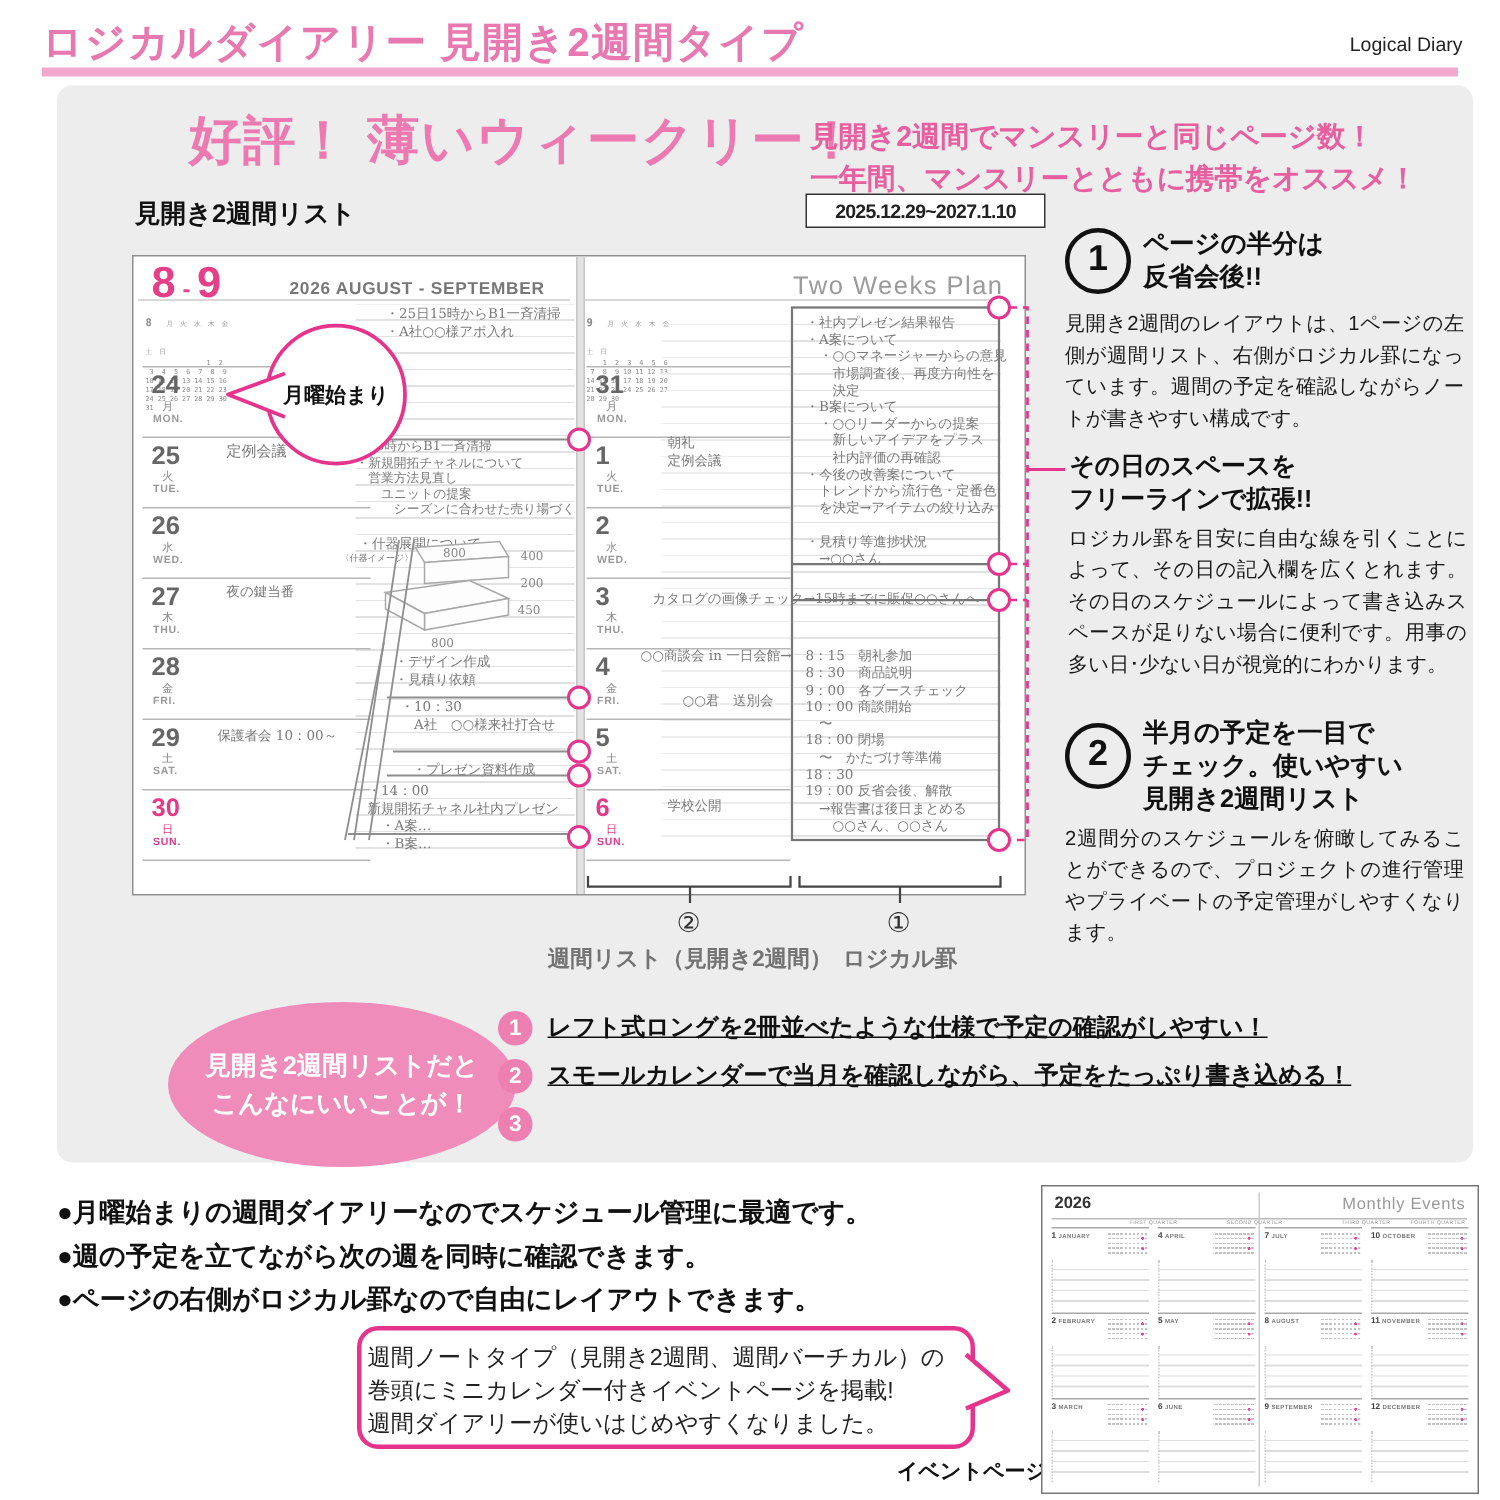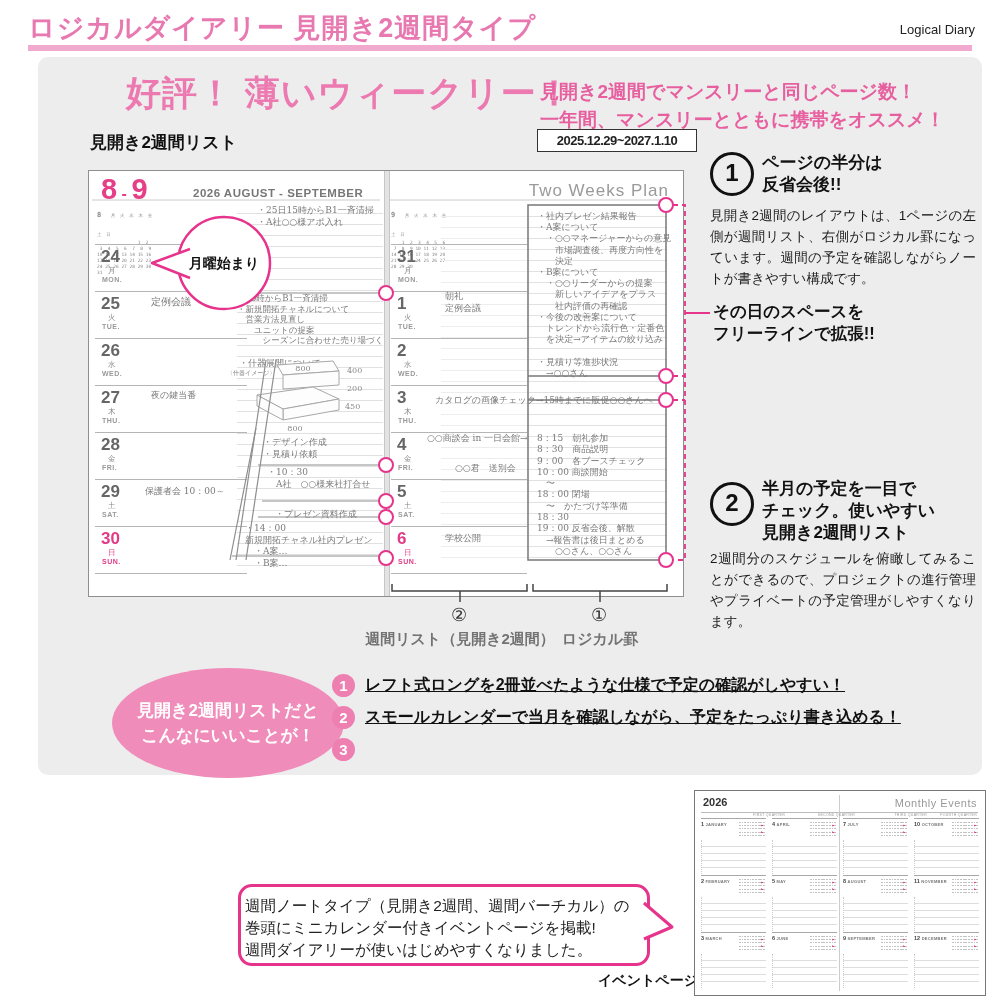--- a/index.html
+++ b/index.html
@@ -284,20 +284,21 @@
 　　○○さん、○○さん</div>
     <div class="abs hand pre" style="left:356px;top:362px;">学校公開</div>
   </div>
 
   <div class="abs numcircle pre" style="left:710px;top:152px;">1</div>
   <div class="abs sec-title pre" style="left:762px;top:152px;">ページの半分は
 反省会後!!</div>
   <div class="abs sec-body pre" style="left:710px;top:205px;">見開き2週間のレイアウトは、1ページの左側が週間リスト、右側がロジカル罫になっています。週間の予定を確認しながらノートが書きやすい構成です。</div>
   <div class="abs sec-title pre" style="left:713px;top:300px;font-size:16.5px;">その日のスペースを
 フリーラインで拡張!!</div>
+  <div class="abs sec-body pre" style="left:712px;top:348px;">ロジカル罫を目安に自由な線を引くことによって、その日の記入欄を広くとれます。その日のスケジュールによって書き込みスペースが足りない場合に便利です。用事の多い日･少ない日が視覚的にわかります。</div>
   <div class="abs numcircle pre" style="left:710px;top:482px;">2</div>
   <div class="abs sec-title pre" style="left:762px;top:478px;">半月の予定を一目で
 チェック。使いやすい
 見開き2週間リスト</div>
   <div class="abs sec-body pre" style="left:710px;top:548px;">2週間分のスケジュールを俯瞰してみることができるので、プロジェクトの進行管理やプライベートの予定管理がしやすくなります。</div>
 
   <div class="abs brk-num pre" style="left:451px;top:604px;">②</div>
   <div class="abs brk-txt pre" style="left:355px;top:630px;width:210px;text-align:center;">週間リスト（見開き2週間）</div>
   <div class="abs brk-num pre" style="left:591px;top:604px;">①</div>
   <div class="abs brk-txt pre" style="left:545px;top:630px;width:110px;text-align:center;">ロジカル罫</div>
@@ -312,20 +313,23 @@
     </div>
       <div class="merit-row">
       <div class="merit-num">2</div>
       <div class="merit-txt">スモールカレンダーで当月を確認しながら、予定をたっぷり書き込める！</div>
     </div>
       <div class="merit-row">
       <div class="merit-num">3</div>
     </div>
     </div>
 
+  <div class="abs bullets pre">●月曜始まりの週間ダイアリーなのでスケジュール管理に最適です。
+●週の予定を立てながら次の週を同時に確認できます。
+●ページの右側がロジカル罫なので自由にレイアウトできます。</div>
 
   <div class="abs note-bubble">
     <div class="note-bubble-txt pre">週間ノートタイプ（見開き2週間、週間バーチカル）の
 巻頭にミニカレンダー付きイベントページを掲載!
 週間ダイアリーが使いはじめやすくなりました。</div>
   </div>
 
   <div class="abs event">
     <div class="abs ev-year pre">2026</div>
     <div class="abs ev-title pre">Monthly Events</div>

